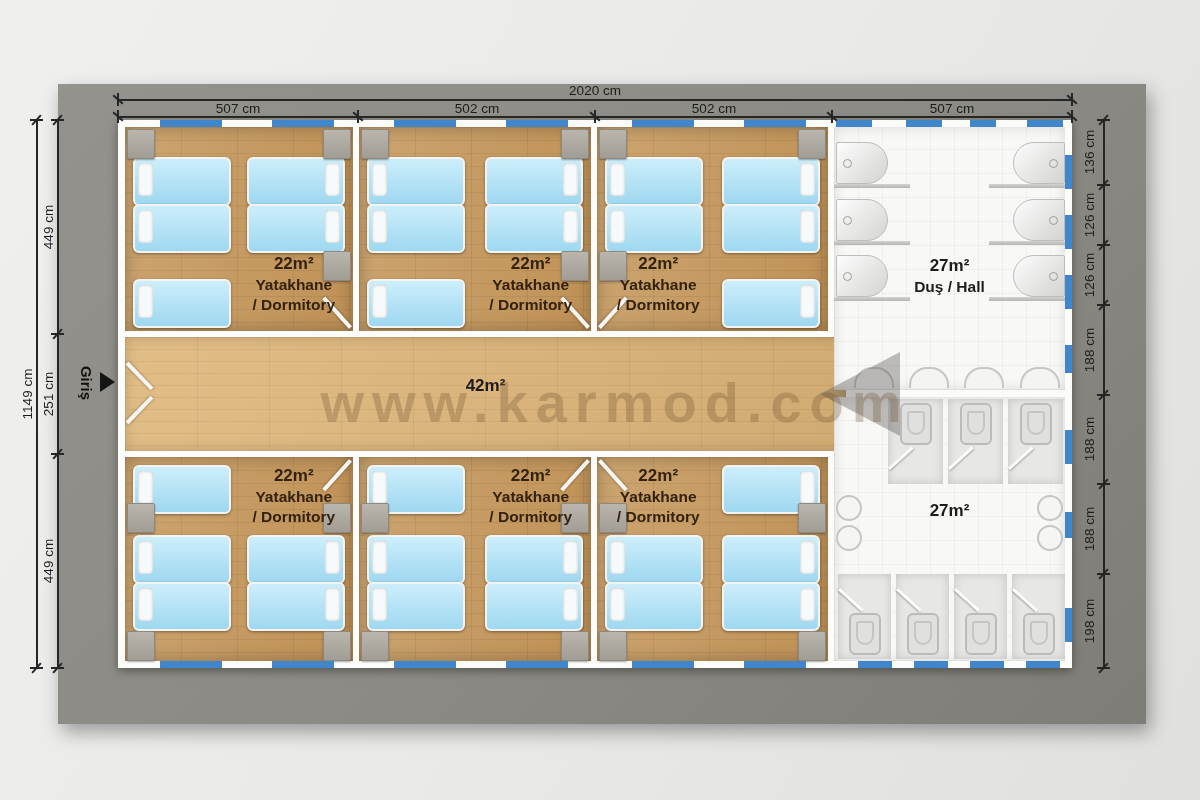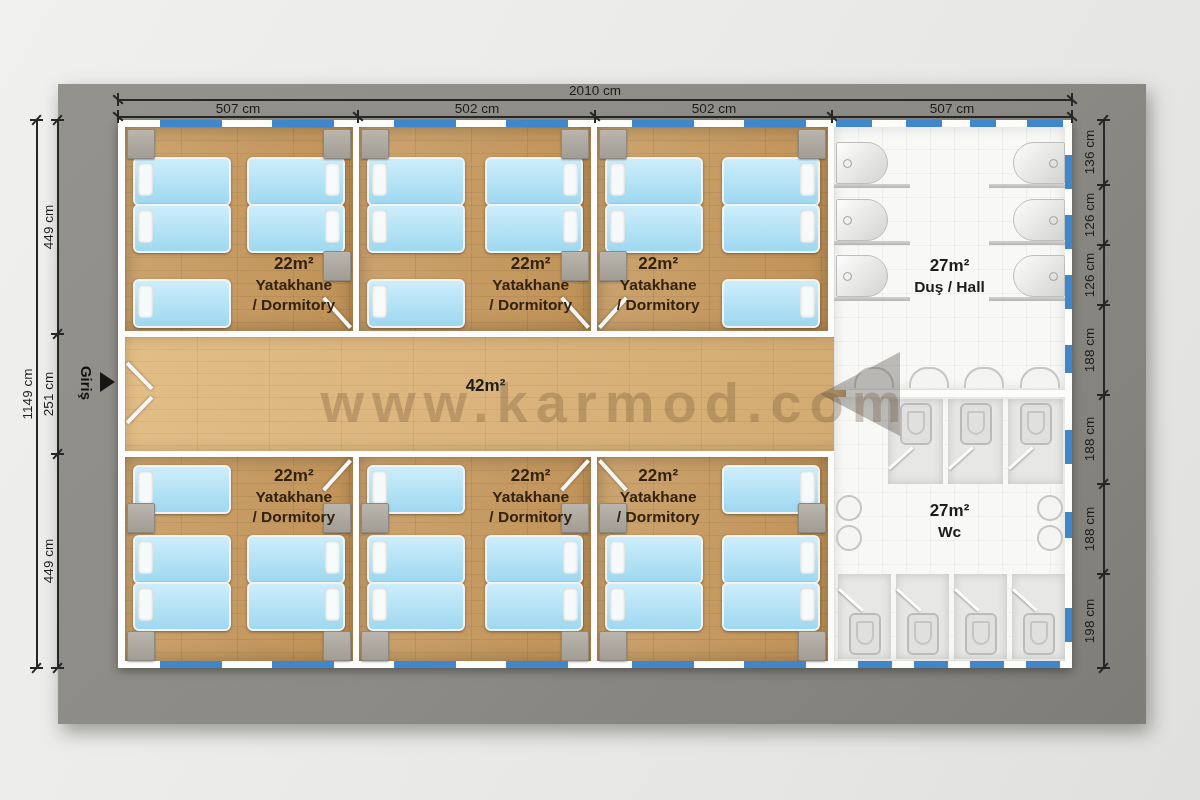--- a/index.html
+++ b/index.html
@@ -360,21 +360,20 @@
             <div class="toilet"></div>
             <div class="sdoor"></div>
           </div>
       </div>
       <div class="sinkr" style="left:2px;top:98px"></div>
       <div class="sinkr" style="left:2px;top:128px"></div>
       <div class="sinkr" style="left:203px;top:98px"></div>
       <div class="sinkr" style="left:203px;top:128px"></div>
       <div class="rlabel dark" style="left:0;right:0;top:103px">
         <div class="area">27m²</div>
-        <div>Wc</div>
       </div>
     </div>
 
     <i class="win wh" style="left:42px;top:0"></i>
     <i class="win wh" style="left:154px;top:0"></i>
     <i class="win wh" style="left:276px;top:0"></i>
     <i class="win wh" style="left:388px;top:0"></i>
     <i class="win wh" style="left:514px;top:0"></i>
     <i class="win wh" style="left:626px;top:0"></i>
     <i class="win wh" style="left:718px;top:0;width:36px"></i>
@@ -404,21 +403,21 @@
 <div class="wmark">www.karmod.com</div>
 <div class="warrow"></div>
 
 <div class="gtext">Giriş</div>
 <div class="garrow"></div>
 
 <div class="dl-h" style="left:118px;top:99px;width:954px">
   <i class="tk" style="left:0"></i>
   <i class="tk" style="left:954px"></i>
 </div>
-<div class="dtxt" style="left:595px;top:90px;transform:translate(-50%,-50%)">2010 cm</div>
+<div class="dtxt" style="left:595px;top:90px;transform:translate(-50%,-50%)">2020 cm</div>
 
 <div class="dl-h" style="left:118px;top:116px;width:954px">
   <i class="tk" style="left:0"></i>
   <i class="tk" style="left:240px"></i>
   <i class="tk" style="left:477px"></i>
   <i class="tk" style="left:714px"></i>
   <i class="tk" style="left:954px"></i>
 </div>
 <div class="dtxt" style="left:238px;top:108px;transform:translate(-50%,-50%)">507 cm</div>
 <div class="dtxt" style="left:477px;top:108px;transform:translate(-50%,-50%)">502 cm</div>

